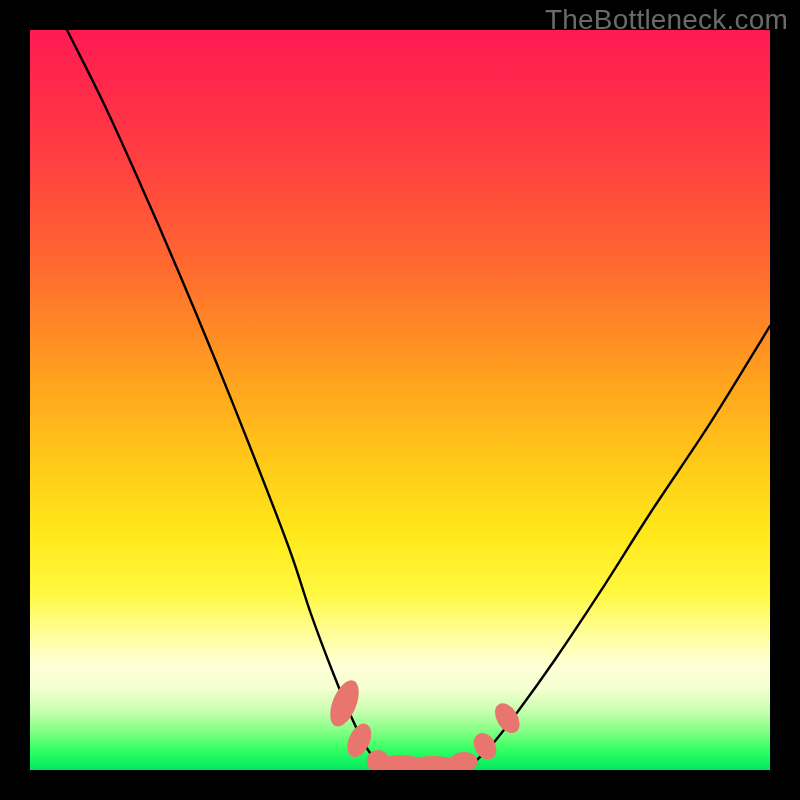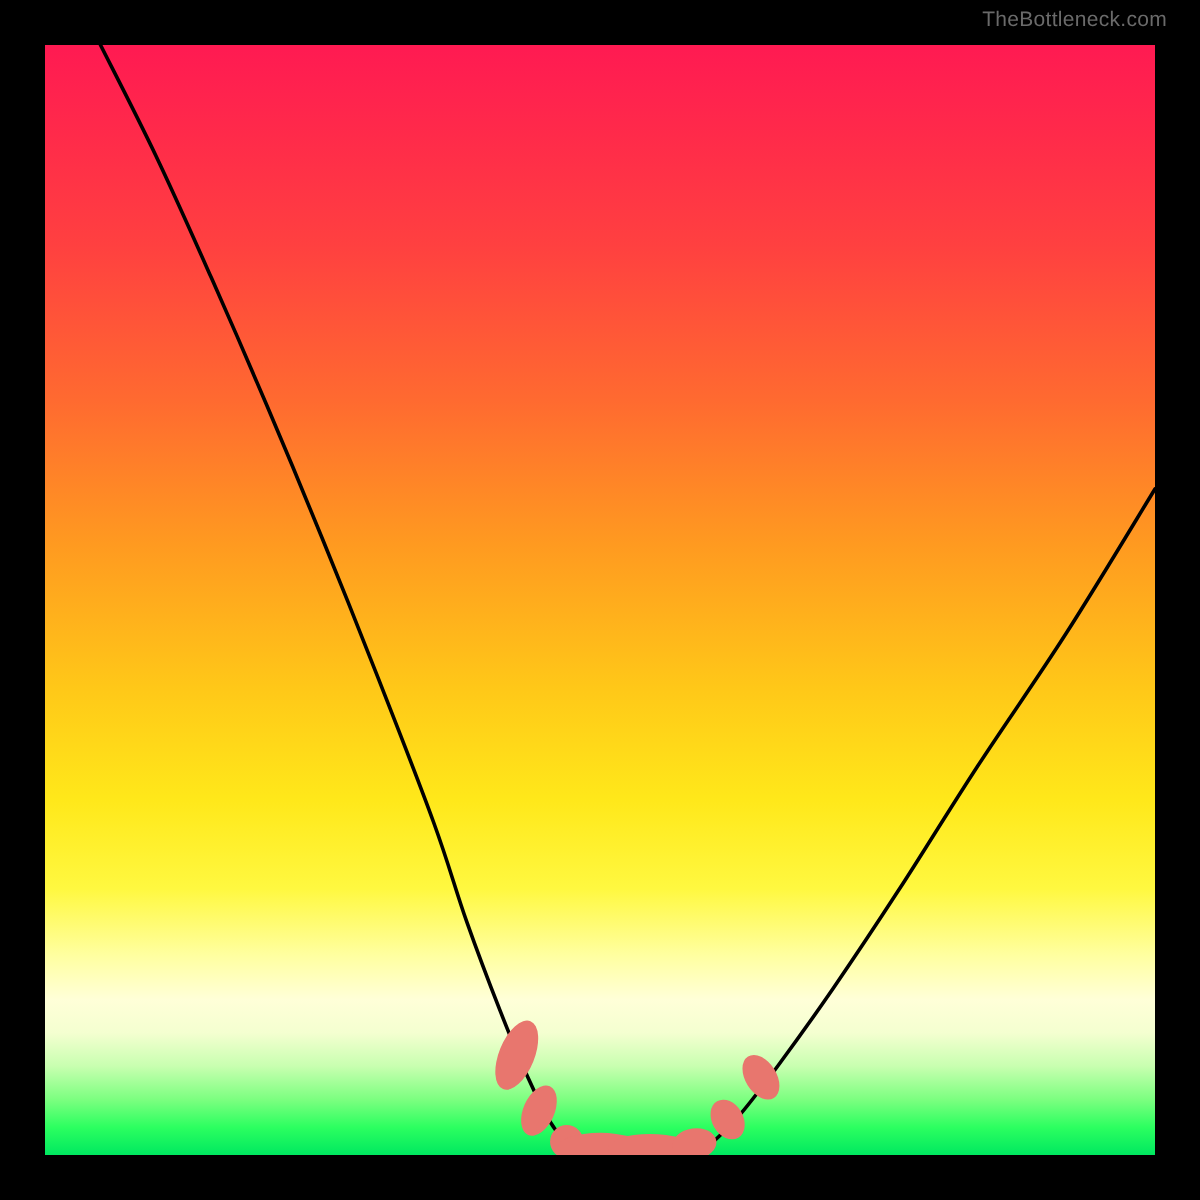--- a/index.html
+++ b/index.html
@@ -48,23 +48,23 @@
   svg.curves {
     position: absolute;
     left: 0;
     top: 0;
     width: 740px;
     height: 740px;
   }
   .watermark {
     position: absolute;
     top: 4px;
-    right: 22px;
+    right: 12px;
     color: #6a6a6a;
-    font-size: 14px;
+    font-size: 28px;
     letter-spacing: 0.2px;
     user-select: none;
   }
 </style>
 </head>
 <body>
 
 <div class="frame">
   <div class="plot">
     <svg class="curves" viewBox="0 0 740 740" preserveAspectRatio="none">

